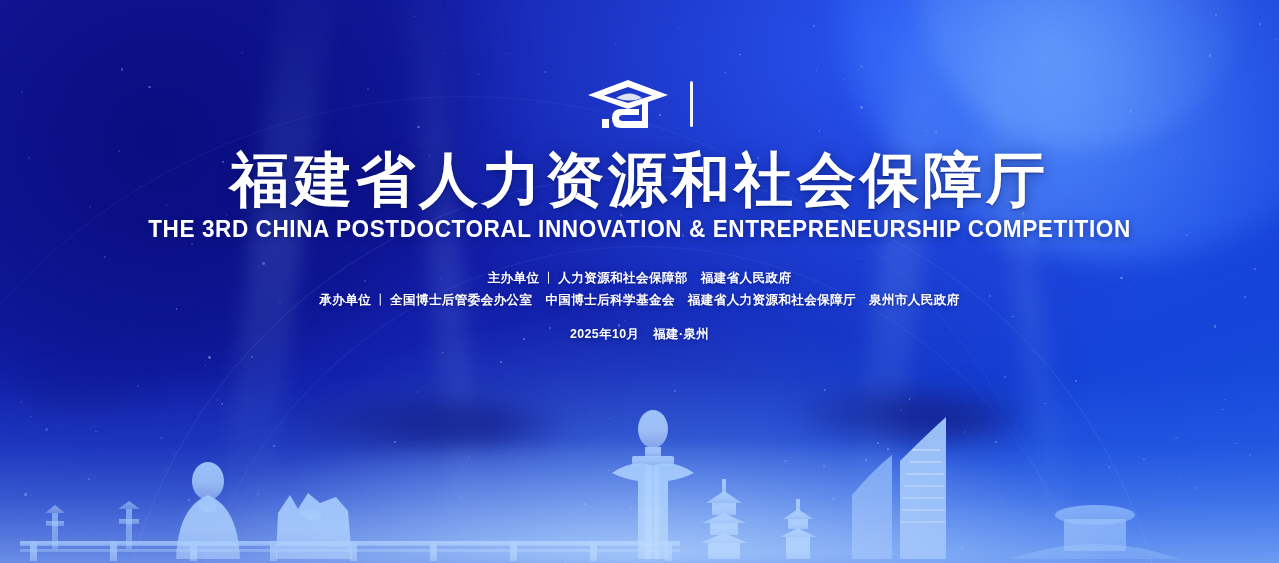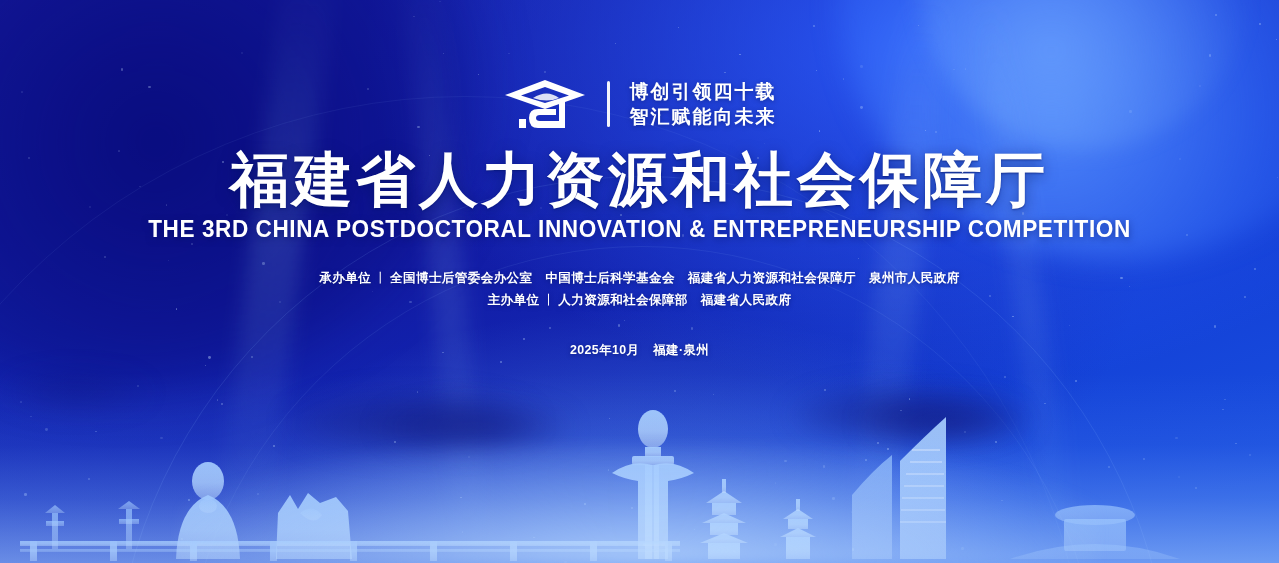--- a/index.html
+++ b/index.html
@@ -117,21 +117,21 @@
     text-shadow:0 2px 8px rgba(4,18,96,.5);
   }
 
   .orgs{margin-top:24px;color:#ffffff;}
   .orgs .line{
     font-size:12.6px;font-weight:bold;line-height:22px;letter-spacing:.35px;
     text-shadow:0 1px 4px rgba(4,18,96,.55);
   }
   .orgs .sep{margin:0 3px;font-weight:normal;}
   .date-line{
-    margin-top:31px;color:#ffffff;
+    margin-top:15px;color:#ffffff;
     font-size:12.4px;font-weight:bold;letter-spacing:.4px;
     text-shadow:0 1px 4px rgba(4,18,96,.55);
   }
   .gap{display:inline-block;width:14px;}
 </style>
 </head>
 <body>
 
 <div id="poster">
 
@@ -422,36 +422,32 @@
       <svg class="cap-logo" viewBox="0 0 84 52">
         <g fill="#ffffff">
           <path d="M42 2 L82 17 L42 31 L2 17 Z M42 9 L18 17.4 L42 25 L66 17.4 Z"></path>
           <path d="M26 40 q0-9 9-9 l18 0 l0 6 l-16 0 q-4 0 -4 3 q0 3 4 3 l20 0 l0 7 l-22 0 q-9 0 -9 -10 z"></path>
           <rect x="56" y="24" width="6" height="26"></rect>
           <rect x="16" y="41" width="7" height="9"></rect>
           <path d="M30 20 q14-9 26 0 q-12 5 -26 0 z" opacity=".85"></path>
         </g>
       </svg>
       <div class="divider"></div>
-      <div class="slogan">
-        <div>博创引领四十载</div>
-        <div>智汇赋能向未来</div>
-      </div>
     </div>
 
     <div class="main-title">福建省人力资源和社会保障厅</div>
     <div class="sub-title">THE 3RD CHINA POSTDOCTORAL INNOVATION &amp; ENTREPRENEURSHIP COMPETITION</div>
 
     <div class="orgs">
+      <div class="line">
+        <span>主办单位</span><span class="sep">丨</span><span>人力资源和社会保障部　福建省人民政府</span>
+      </div>
       <div class="line">
         <span>承办单位</span><span class="sep">丨</span><span>全国博士后管委会办公室　中国博士后科学基金会　福建省人力资源和社会保障厅　泉州市人民政府</span>
       </div>
-      <div class="line">
-        <span>主办单位</span><span class="sep">丨</span><span>人力资源和社会保障部　福建省人民政府</span>
-      </div>
     </div>
 
     <div class="date-line">
       <span>2025年10月</span><span class="gap"></span><span>福建·泉州</span>
     </div>
 
   </div>
 </div>
 
 </body></html>

